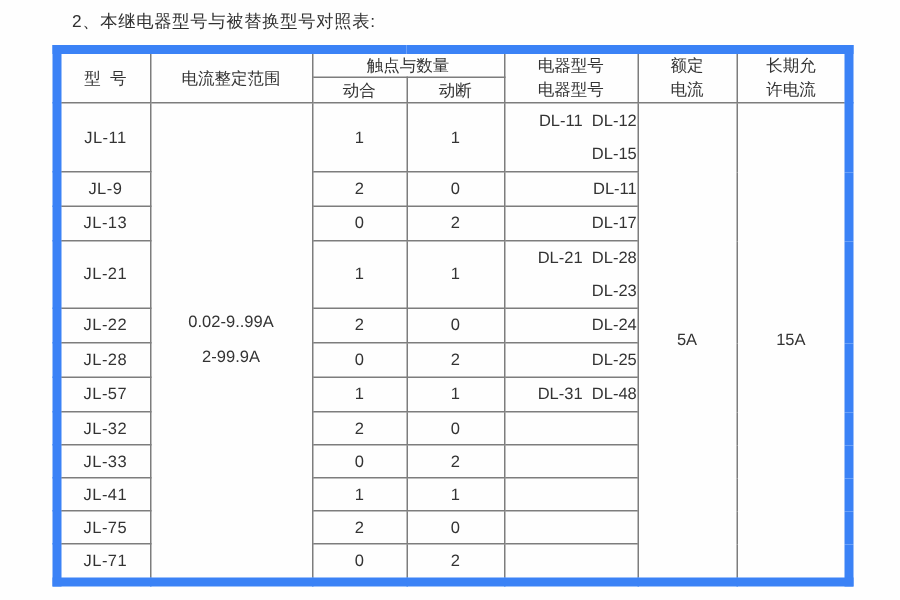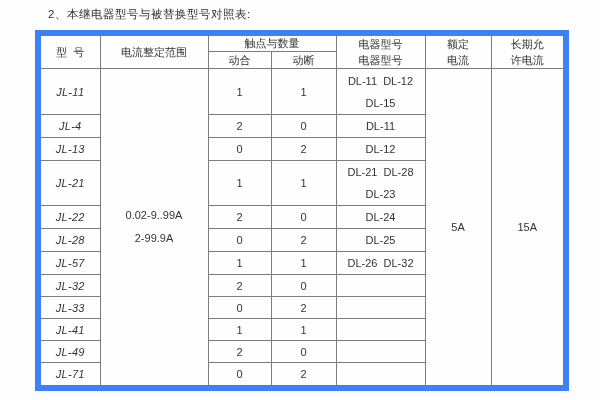--- a/index.html
+++ b/index.html
@@ -41,27 +41,27 @@
     overflow: hidden;
   }
   tr.hr1 { height: 15px; }
   tr.hr2 { height: 17px; }
   tr.r46 { height: 46px; }
   tr.r45 { height: 45px; }
   tr.r23 { height: 23px; }
   tr.r22 { height: 22px; }
   tr.r25 { height: 25px; }
   th.two-line { line-height: 16px; }
-  td.model-cell { letter-spacing: 0.3px; font-style: italic; }
+  td.model-cell { letter-spacing: 0.3px; }
   td.replace-cell {
     text-align: left;
     padding-left: 13px;
     white-space: pre;
   }
-  td.replace-cell div { line-height: 22px; }
+  td.replace-cell div { line-height: 22px; text-align: right; }
   td.replace-cell div:empty { display: none; }
   td.range-cell div { line-height: 14px; }
   td.range-cell div + div { margin-top: 9px; }
   th { white-space: pre; }
 </style>
 </head>
 <body>
 
 <div class="page">
   <div class="title">2、本继电器型号与被替换型号对照表:</div>
@@ -96,30 +96,30 @@
             <div>0.02-9..99A</div>
             <div>2-99.9A</div>
           </td>
       <td>1</td>
       <td>1</td>
       <td class="replace-cell"><div>DL-11  DL-12</div><div>DL-15</div></td>
       <td rowspan="12">5A</td>
       <td rowspan="12">15A</td>
     </tr>
     <tr class="r23">
-      <td class="model-cell">JL-4</td>
+      <td class="model-cell">JL-9</td>
       <td>2</td>
       <td>0</td>
       <td class="replace-cell"><div>DL-11</div></td>
     </tr>
     <tr class="r22">
       <td class="model-cell">JL-13</td>
       <td>0</td>
       <td>2</td>
-      <td class="replace-cell"><div>DL-12</div></td>
+      <td class="replace-cell"><div>DL-17</div></td>
     </tr>
     <tr class="r45">
       <td class="model-cell">JL-21</td>
       <td>1</td>
       <td>1</td>
       <td class="replace-cell"><div>DL-21  DL-28</div><div>DL-23</div></td>
     </tr>
     <tr class="r22">
       <td class="model-cell">JL-22</td>
       <td>2</td>
@@ -129,42 +129,42 @@
     <tr class="r22">
       <td class="model-cell">JL-28</td>
       <td>0</td>
       <td>2</td>
       <td class="replace-cell"><div>DL-25</div></td>
     </tr>
     <tr class="r22">
       <td class="model-cell">JL-57</td>
       <td>1</td>
       <td>1</td>
-      <td class="replace-cell"><div>DL-26  DL-32</div></td>
+      <td class="replace-cell"><div>DL-31  DL-48</div></td>
     </tr>
     <tr class="r22">
       <td class="model-cell">JL-32</td>
       <td>2</td>
       <td>0</td>
       <td class="replace-cell"></td>
     </tr>
     <tr class="r22">
       <td class="model-cell">JL-33</td>
       <td>0</td>
       <td>2</td>
       <td class="replace-cell"></td>
     </tr>
     <tr class="r22">
       <td class="model-cell">JL-41</td>
       <td>1</td>
       <td>1</td>
       <td class="replace-cell"></td>
     </tr>
     <tr class="r22">
-      <td class="model-cell">JL-49</td>
+      <td class="model-cell">JL-75</td>
       <td>2</td>
       <td>0</td>
       <td class="replace-cell"></td>
     </tr>
     <tr class="r25">
       <td class="model-cell">JL-71</td>
       <td>0</td>
       <td>2</td>
       <td class="replace-cell"></td>
     </tr>

